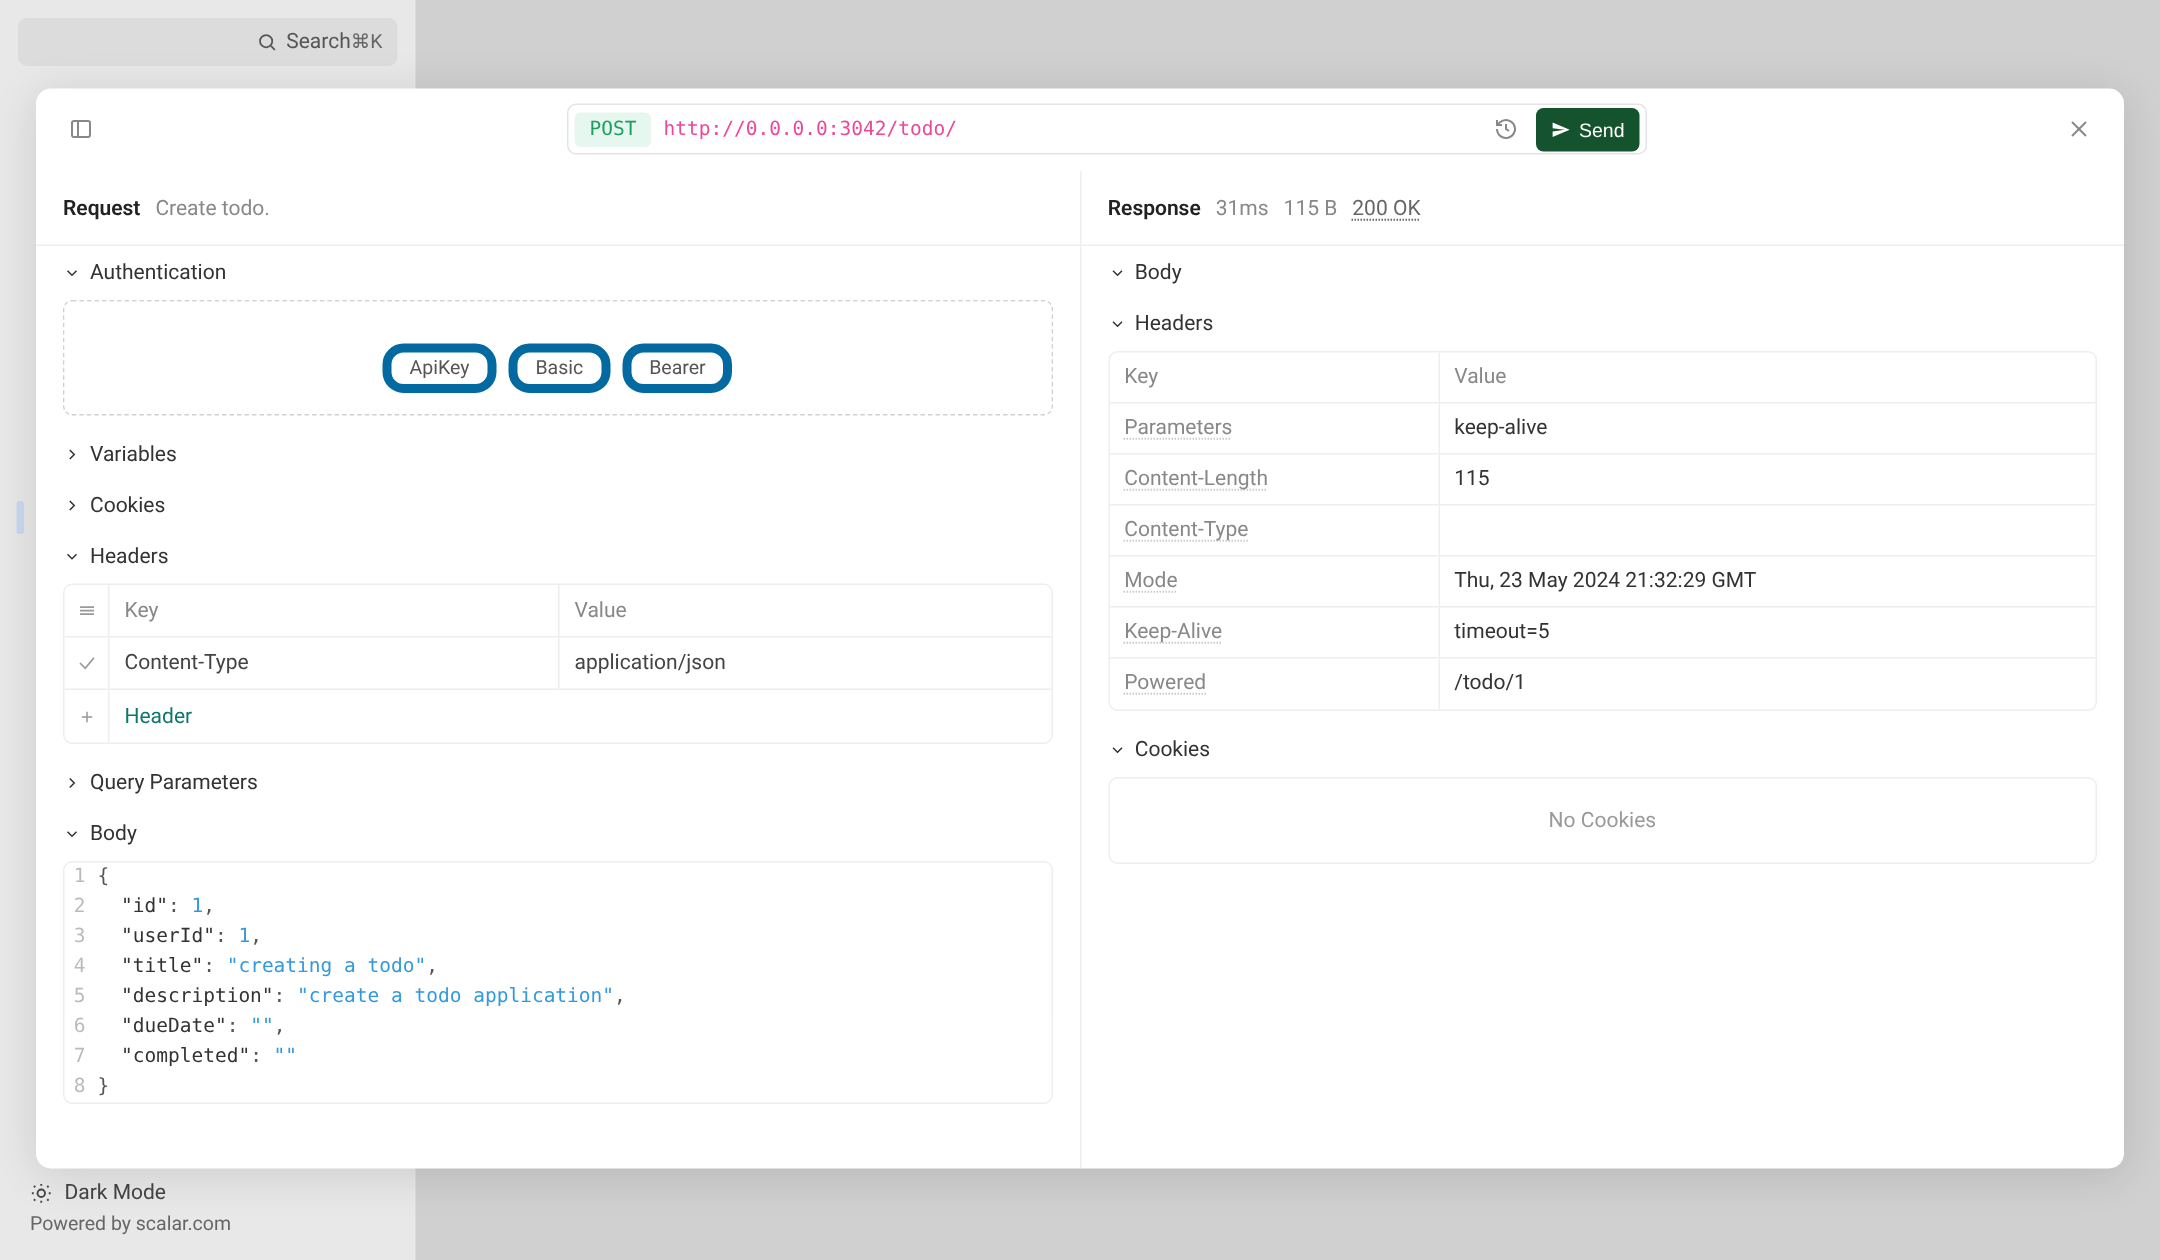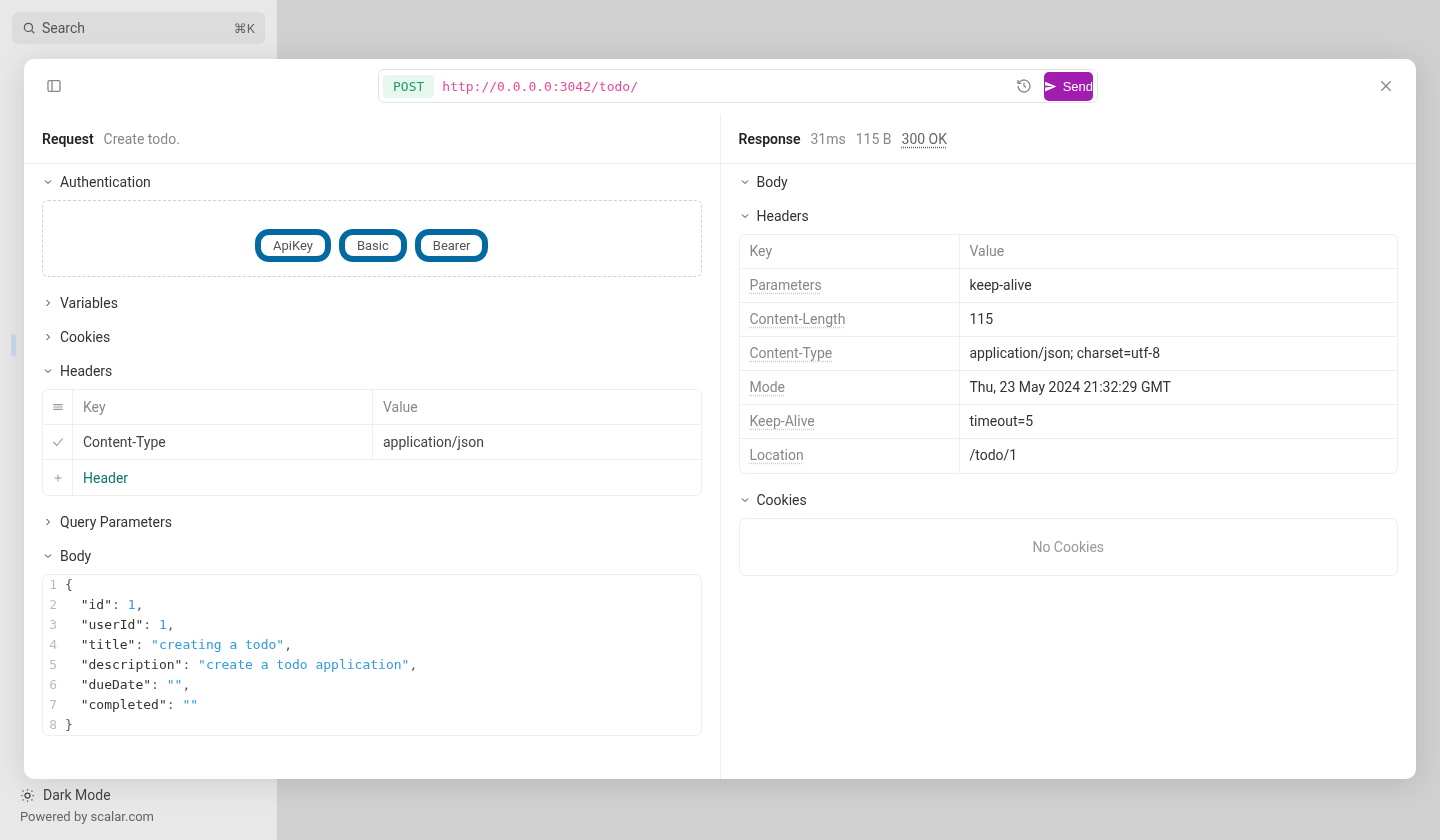--- a/index.html
+++ b/index.html
@@ -22,21 +22,21 @@
       border-right: 1px solid #d0d0d0;
     }
     .search-box {
       margin: 12px;
       height: 32px;
       background: #dcdcdc;
       border-radius: 6px;
       display: flex;
       align-items: center;
       padding: 0 10px;
-      justify-content: space-between;
+      justify-content: flex-end;
     }
     .search-left { display: flex; align-items: center; gap: 6px; color: #555; }
     .search-kbd { color: #666; font-size: 13px; }
     .sidebar-footer {
       position: absolute;
       bottom: 0; left: 0;
       width: 100%;
       padding: 12px 20px 16px 20px;
       color: #444;
     }
@@ -105,25 +105,25 @@
       border-radius: 4px;
     }
     .url-text {
       font-family: ui-monospace, "SF Mono", Menlo, monospace;
       font-size: 13px;
       color: #ec4899;
       flex: 1;
     }
     .history-icon { color: #888; margin: 0 4px; }
     .send-btn {
-      background: #a21caf;
+      background: #14532d;
       color: #fff;
       border: none;
       border-radius: 5px;
-      padding: 7px 0;
+      padding: 7px 10px;
       font-size: 13px;
       display: flex;
       align-items: center;
       gap: 6px;
       cursor: pointer;
     }
     .modal-body {
       flex: 1;
       display: flex;
       overflow: hidden;
@@ -492,21 +492,21 @@
             </div>
           </div>
       </div>
     </div>
 
     <div class="panel">
       <div class="panel-header">
         <span class="panel-title">Response</span>
         <span class="panel-sub">31ms</span>
         <span class="panel-sub">115 B</span>
-        <span class="panel-sub status-link">300 OK</span>
+        <span class="panel-sub status-link">200 OK</span>
       </div>
 
       <div class="section">
         <div class="section-header collapsed">
           <span class="chev">
               <svg width="12" height="12" viewBox="0 0 24 24" fill="none" stroke="currentColor" stroke-width="2">
                 <polyline points="6 9 12 15 18 9"></polyline>
               </svg>
             </span>
           <span>Body</span>
@@ -530,32 +530,31 @@
         <div class="resp-row">
               <div class="resp-key">Parameters</div>
               <div class="resp-val">keep-alive</div>
             </div>
             <div class="resp-row">
               <div class="resp-key">Content-Length</div>
               <div class="resp-val">115</div>
             </div>
             <div class="resp-row">
               <div class="resp-key">Content-Type</div>
-              <div class="resp-val">application/json; charset=utf-8</div>
             </div>
             <div class="resp-row">
               <div class="resp-key">Mode</div>
               <div class="resp-val">Thu, 23 May 2024 21:32:29 GMT</div>
             </div>
             <div class="resp-row">
               <div class="resp-key">Keep-Alive</div>
               <div class="resp-val">timeout=5</div>
             </div>
             <div class="resp-row">
-              <div class="resp-key">Location</div>
+              <div class="resp-key">Powered</div>
               <div class="resp-val">/todo/1</div>
             </div>
           </div>
       </div>
 
       <div class="section">
         <div class="section-header">
           <span class="chev">
               <svg width="12" height="12" viewBox="0 0 24 24" fill="none" stroke="currentColor" stroke-width="2">
                 <polyline points="6 9 12 15 18 9"></polyline>

